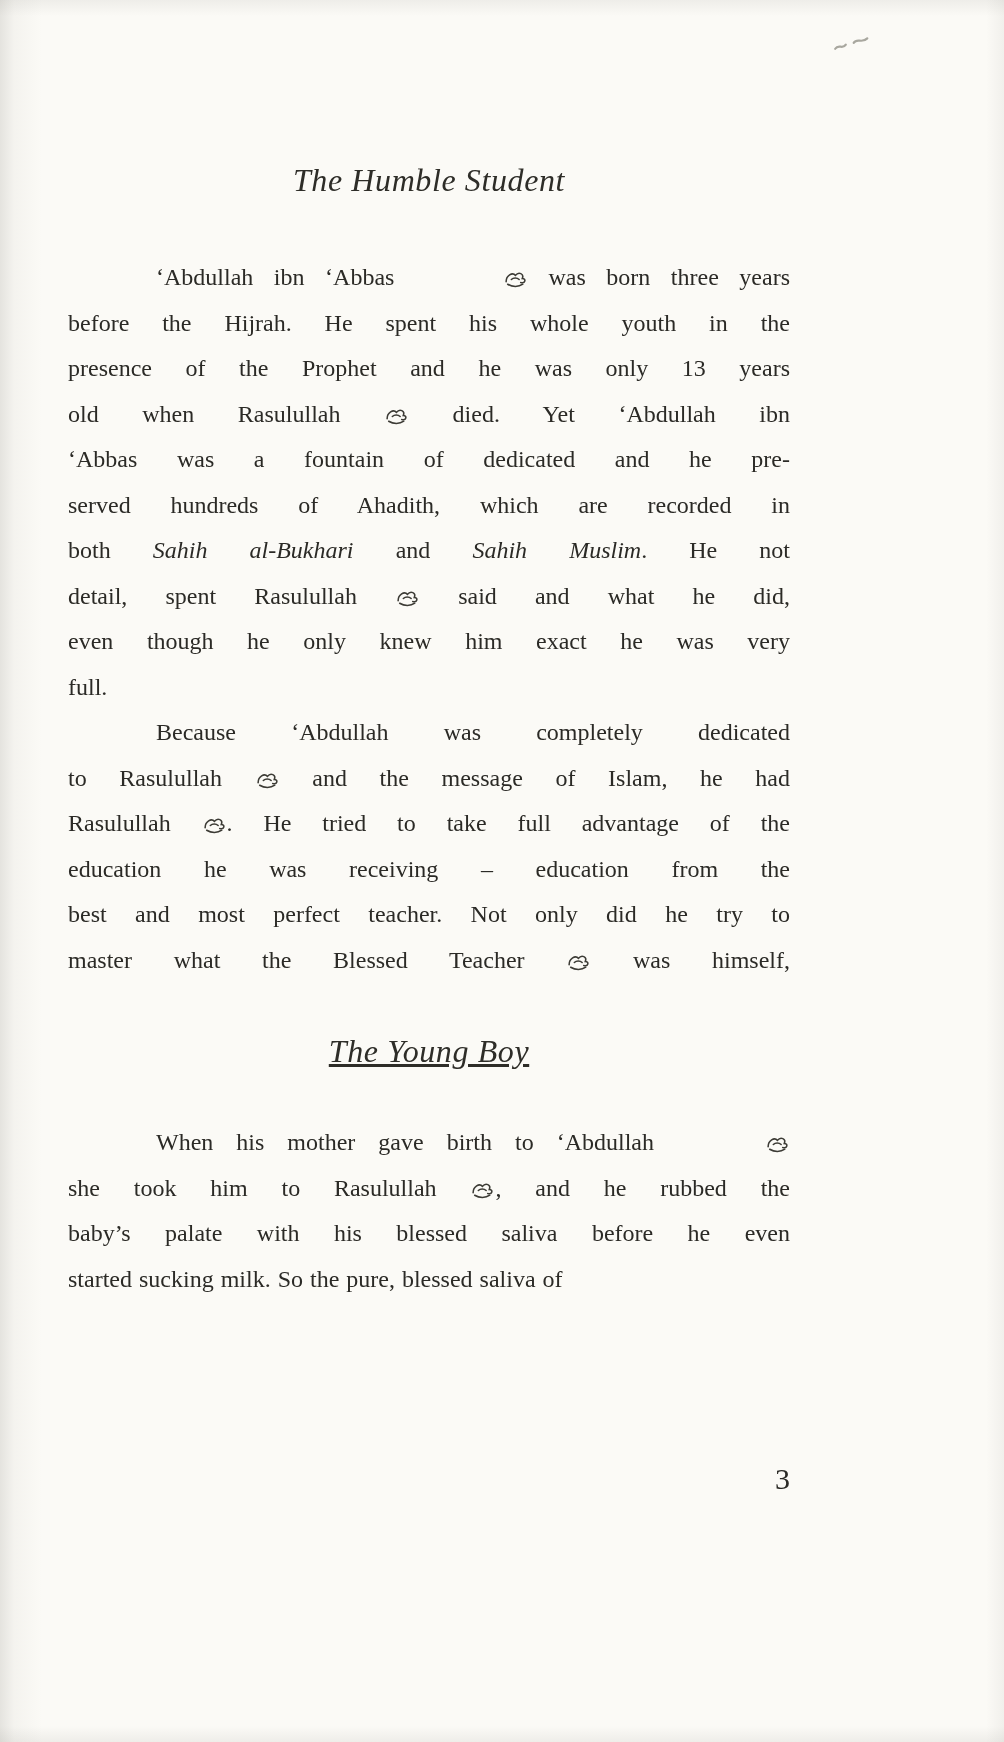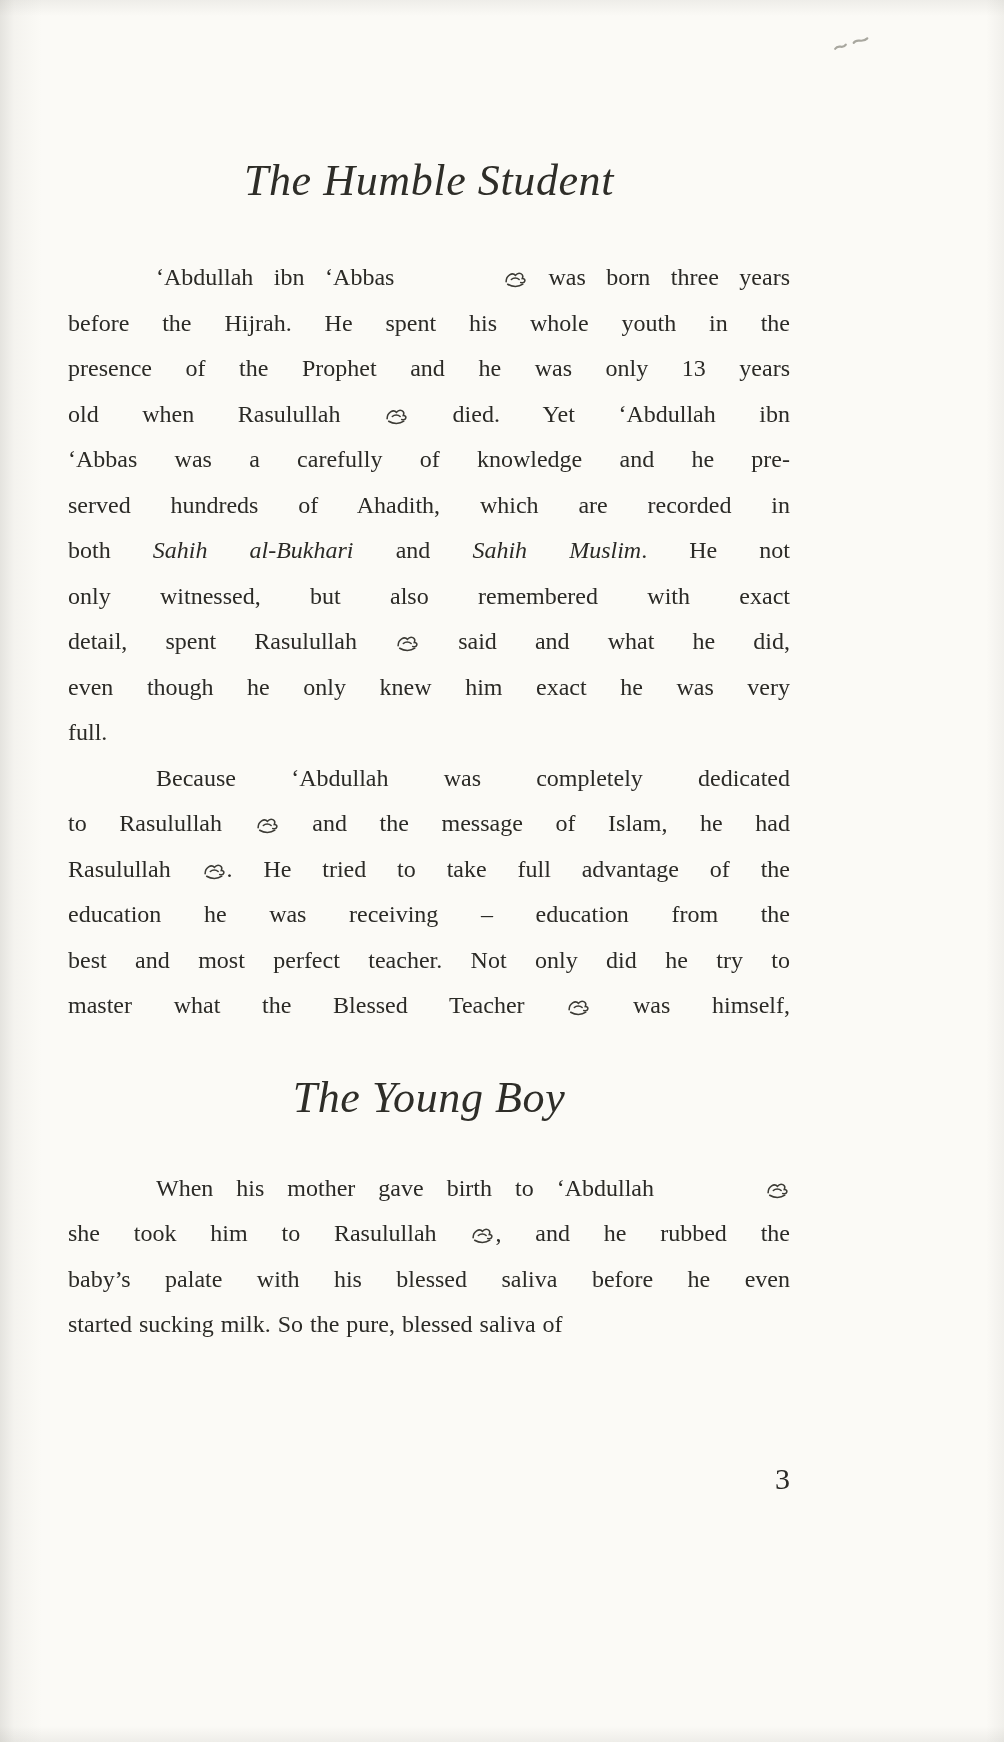--- a/index.html
+++ b/index.html
@@ -24,28 +24,28 @@
   }
   .body-column {
     position: absolute;
     left: 68px;
     top: 0;
     width: 722px;
     padding-top: 158px;
   }
   .heading {
     font-style: italic;
-    font-size: 44px;
+    font-size: 32px;
     line-height: 45px;
     text-align: center;
     letter-spacing: 0.6px;
     color: #2e2d28;
   }
   .heading.h1 { margin-bottom: 52px; }
-  .heading.h2 { margin-top: 46px; margin-bottom: 46px; }
+  .heading.h2 { margin-top: 46px; margin-bottom: 46px; text-decoration: underline; }
   .para { margin: 0; }
   .line {
     font-size: 24px;
     line-height: 45.5px;
     white-space: nowrap;
     text-align: justify;
     text-align-last: justify;
     word-spacing: 1px;
   }
   .line.last {
@@ -99,24 +99,23 @@
             </svg></span><span> was born three years</span></div>
         <div class="line"><span>before the Hijrah. He spent his whole youth in the</span></div>
         <div class="line"><span>presence of the Prophet and he was only 13 years</span></div>
         <div class="line"><span>old when Rasulullah </span><span class="honorific"><svg viewBox="0 0 24 20" width="25" height="21" aria-hidden="true">
               <g fill="none" stroke="#3c3b35" stroke-width="1.5" stroke-linecap="round">
                 <path d="M3 13 C3 7, 9 3.5, 12 7 C15 3, 20.5 5.5, 18.5 10 C22.5 10, 21.5 15, 17 13.8"></path>
                 <path d="M4.5 15.5 C9 18.3, 15 18.3, 19 15.5"></path>
                 <path d="M8 11 C10 9, 13.5 9, 15.5 11"></path>
               </g>
             </svg></span><span> died. Yet ‘Abdullah ibn</span></div>
-        <div class="line"><span>‘Abbas was a carefully of knowledge and he pre-</span></div>
+        <div class="line"><span>‘Abbas was a fountain of dedicated and he pre-</span></div>
         <div class="line"><span>served hundreds of Ahadith, which are recorded in</span></div>
         <div class="line"><span>both </span><span class="em">Sahih al-Bukhari</span><span> and </span><span class="em">Sahih Muslim</span><span>. He not</span></div>
-        <div class="line"><span>only witnessed, but also remembered with exact</span></div>
         <div class="line"><span>detail, spent Rasulullah </span><span class="honorific"><svg viewBox="0 0 24 20" width="25" height="21" aria-hidden="true">
               <g fill="none" stroke="#3c3b35" stroke-width="1.5" stroke-linecap="round">
                 <path d="M3 13 C3 7, 9 3.5, 12 7 C15 3, 20.5 5.5, 18.5 10 C22.5 10, 21.5 15, 17 13.8"></path>
                 <path d="M4.5 15.5 C9 18.3, 15 18.3, 19 15.5"></path>
                 <path d="M8 11 C10 9, 13.5 9, 15.5 11"></path>
               </g>
             </svg></span><span> said and what he did,</span></div>
         <div class="line"><span>even though he only knew him exact he was very</span></div>
         <div class="line last"><span>full.</span></div>
       </div>

